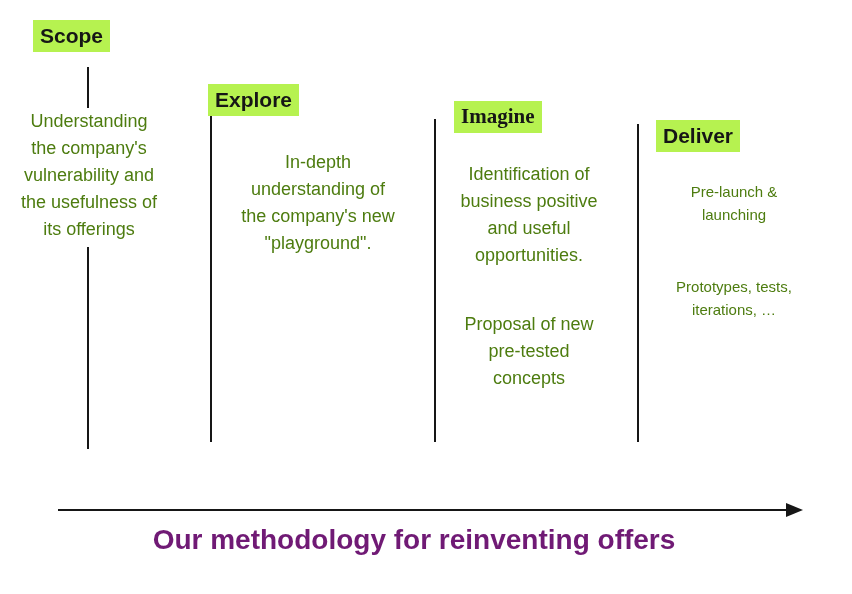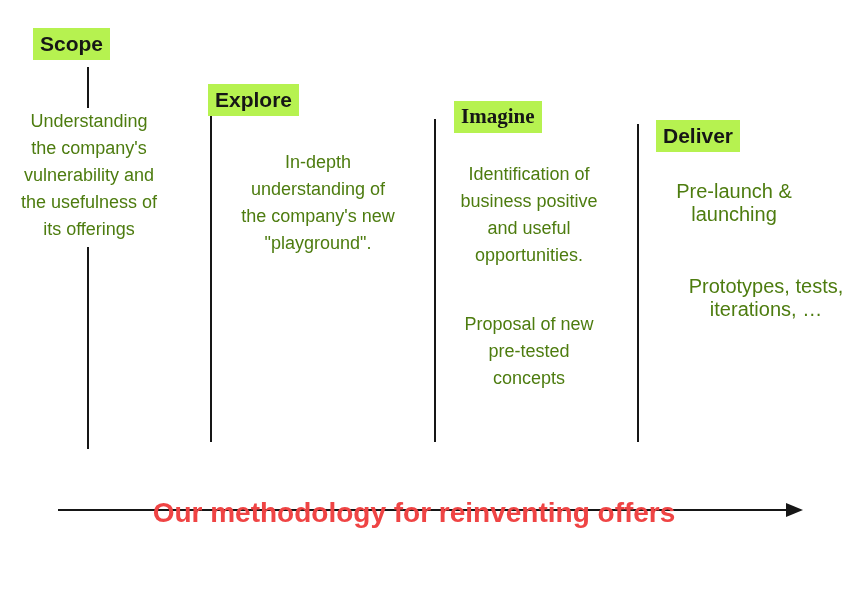--- a/index.html
+++ b/index.html
@@ -19,21 +19,21 @@
   .hl {
     position: absolute;
     background: var(--hl);
     color: var(--ink);
     font-size: 21px;
     font-weight: 700;
     line-height: 1;
     padding: 5px 7px 6px 7px;
     white-space: nowrap;
   }
-  .hl-scope   { left: 33px;  top: 28px; padding-left: 7px;  }
+  .hl-scope   { left: 33px;  top: 20px; padding-left: 7px;  }
   .hl-explore { left: 208px; top: 84px;  }
   .hl-imagine { left: 454px; top: 101px; font-family: Liberation Serif, serif; }
   .hl-deliver { left: 656px; top: 120px; text-align: center; }
 
   .vline {
     position: absolute;
     width: 2px;
     background: var(--ink);
   }
   .connector { left: 87px;  top: 67px;  height: 41px;  }
@@ -47,45 +47,45 @@
     text-align: center;
     white-space: pre-line;
     color: #4d7c0f;
     font-size: 18px;
     line-height: 27px;
   }
   .p-scope     { left: 6px;   top: 108px; width: 166px; }
   .p-explore   { left: 228px; top: 149px; width: 180px; text-align: center; }
   .p-imagine-1 { left: 440px; top: 161px; width: 178px; }
   .p-imagine-2 { left: 440px; top: 311px; width: 178px; }
-  .para.small  { font-size: 20px; line-height: 23px; }
+  .para.small  { font-size: 15px; line-height: 23px; }
   .p-deliver-1 { left: 654px; top: 180px; width: 160px; }
-  .p-deliver-2 { left: 686px; top: 275px; width: 160px; text-align: center; }
+  .p-deliver-2 { left: 654px; top: 275px; width: 160px; text-align: center; }
 
   .arrow-line {
     position: absolute;
     left: 58px; top: 509px;
     width: 732px; height: 2px;
     background: var(--ink);
   }
   .arrow-head {
     position: absolute;
     left: 786px; top: 503px;
     width: 0; height: 0;
     border-left: 17px solid var(--ink);
     border-top: 7px solid transparent;
     border-bottom: 7px solid transparent;
   }
   .title {
     position: absolute;
-    left: 414px; top: 497px;
+    left: 414px; top: 524px;
     transform: translateX(-50%);
     font-size: 28px;
     font-weight: 700;
-    color: #ef4444;
+    color: #701a75;
     white-space: nowrap;
   }
 </style>
 </head>
 <body>
 
 <div class="canvas">
 
   <span class="hl hl-scope">Scope</span>
   <div class="vline connector"></div>

